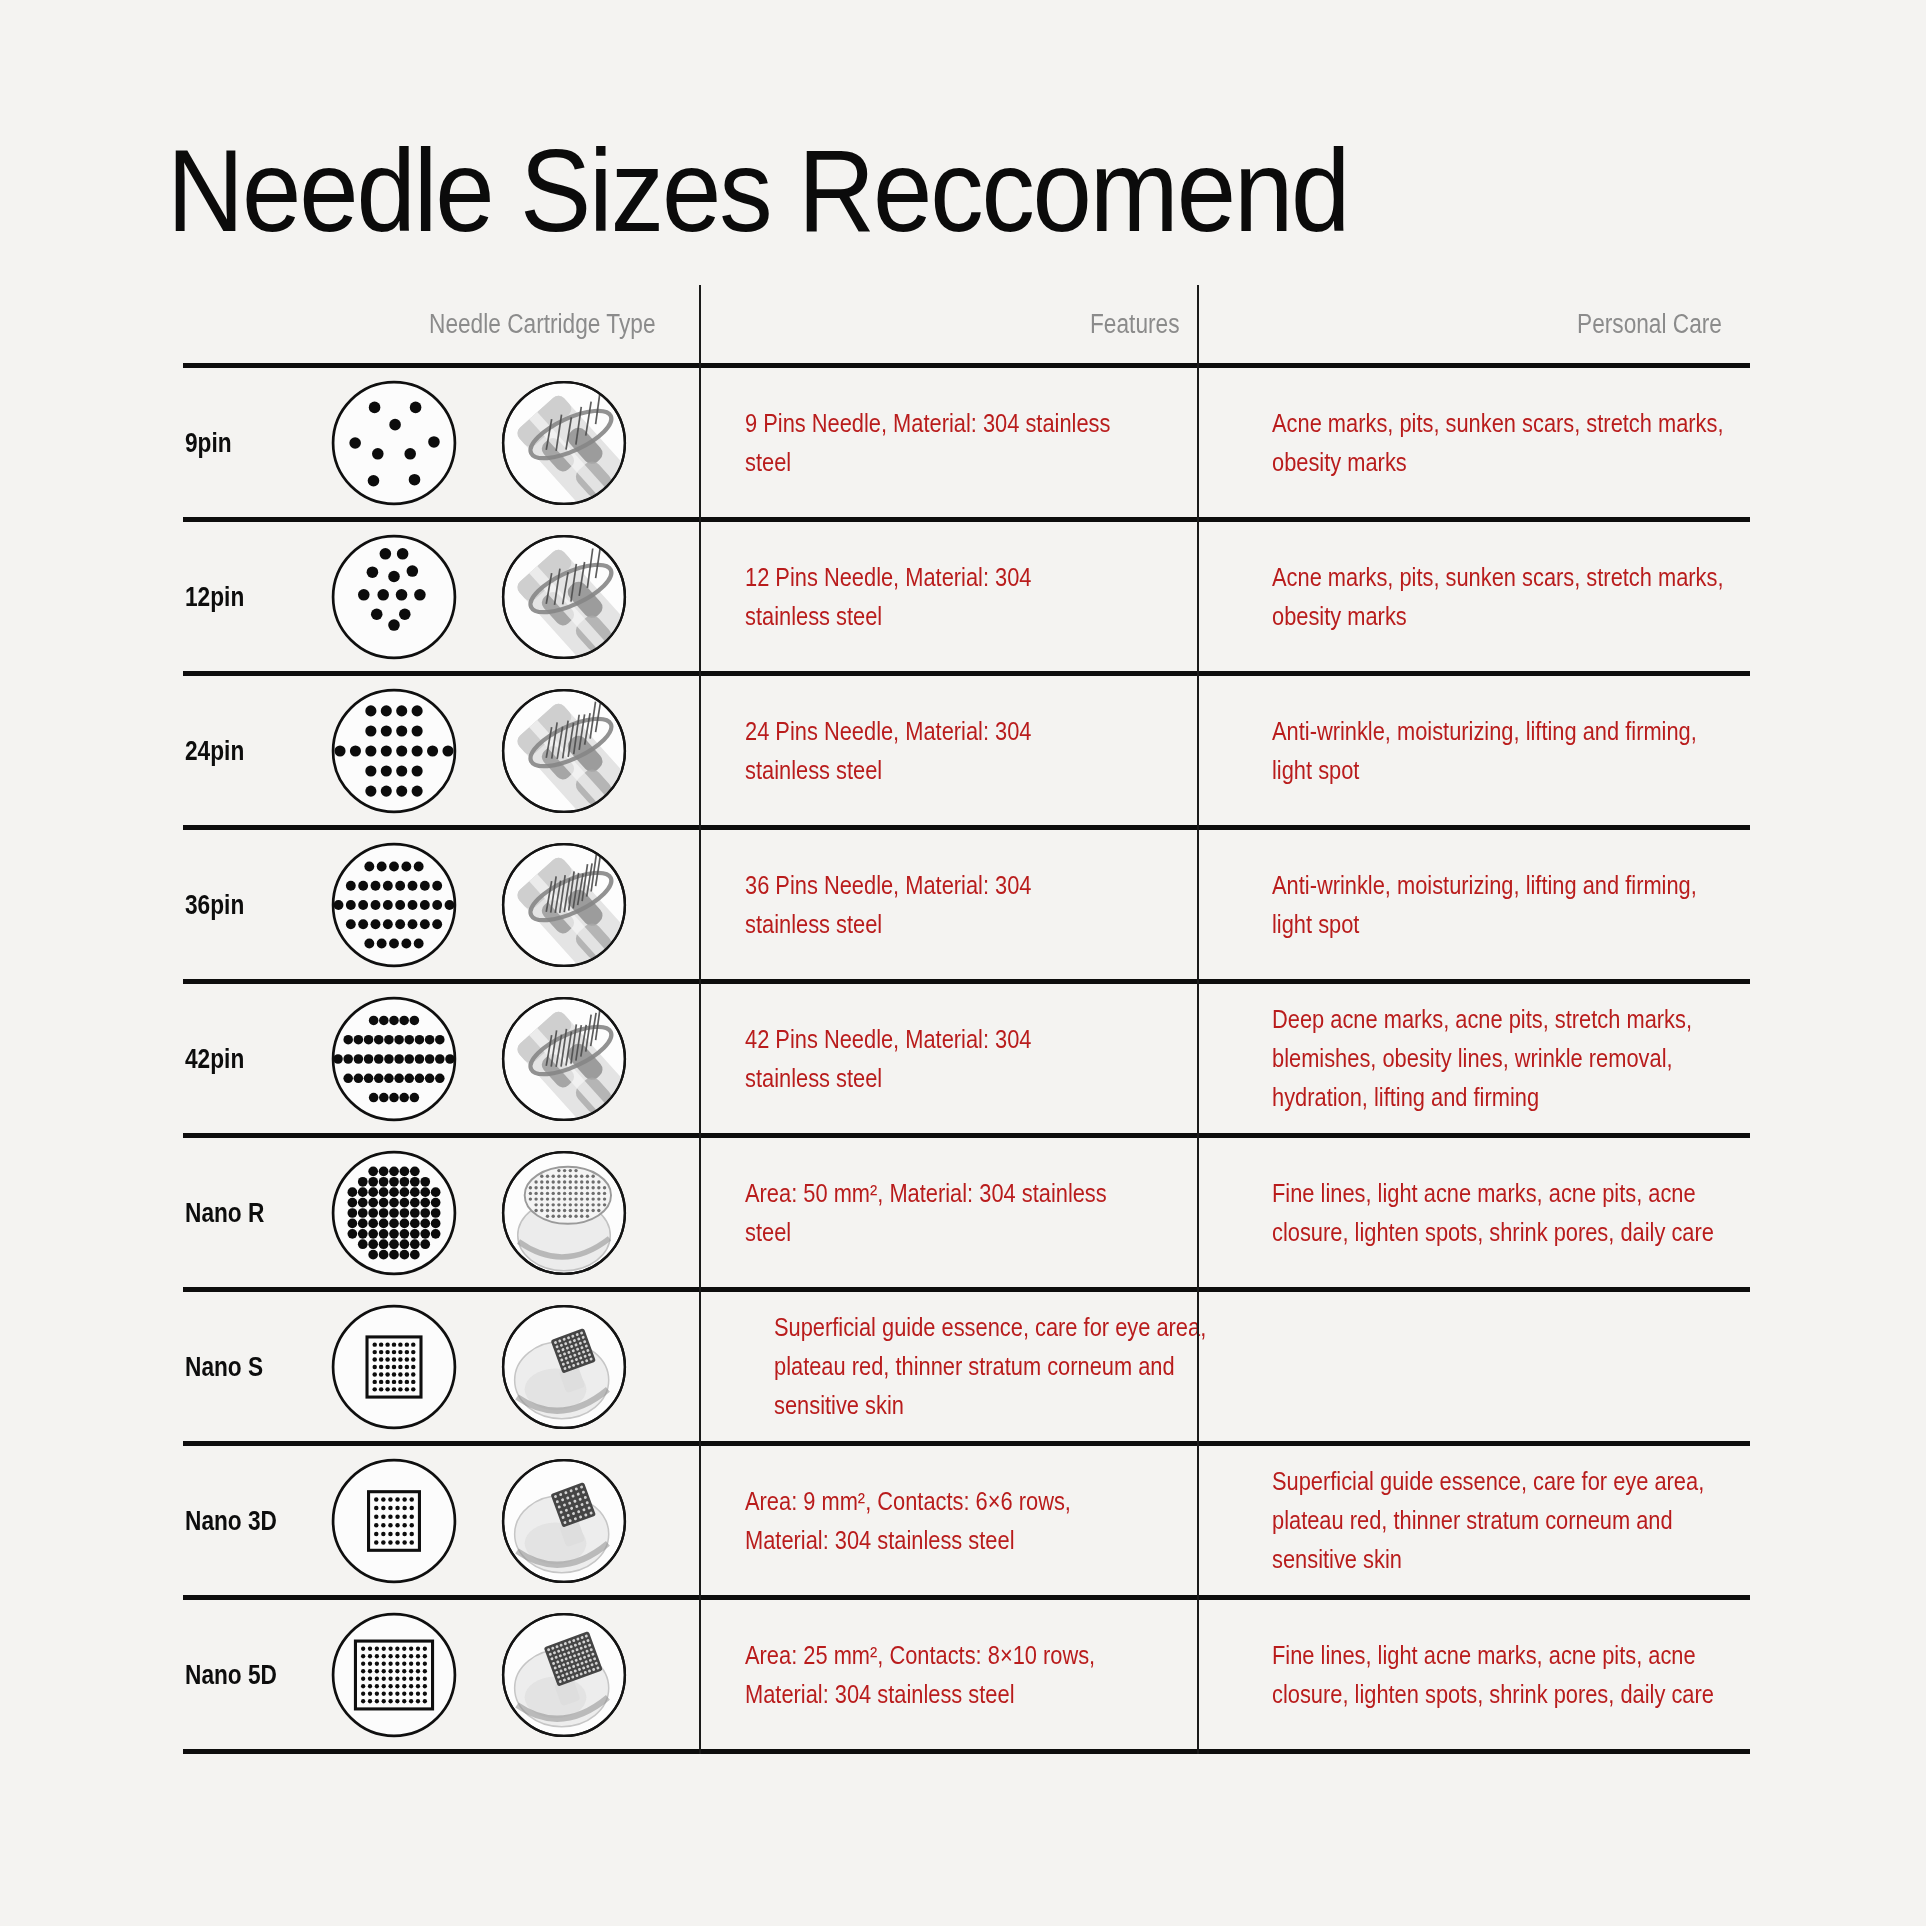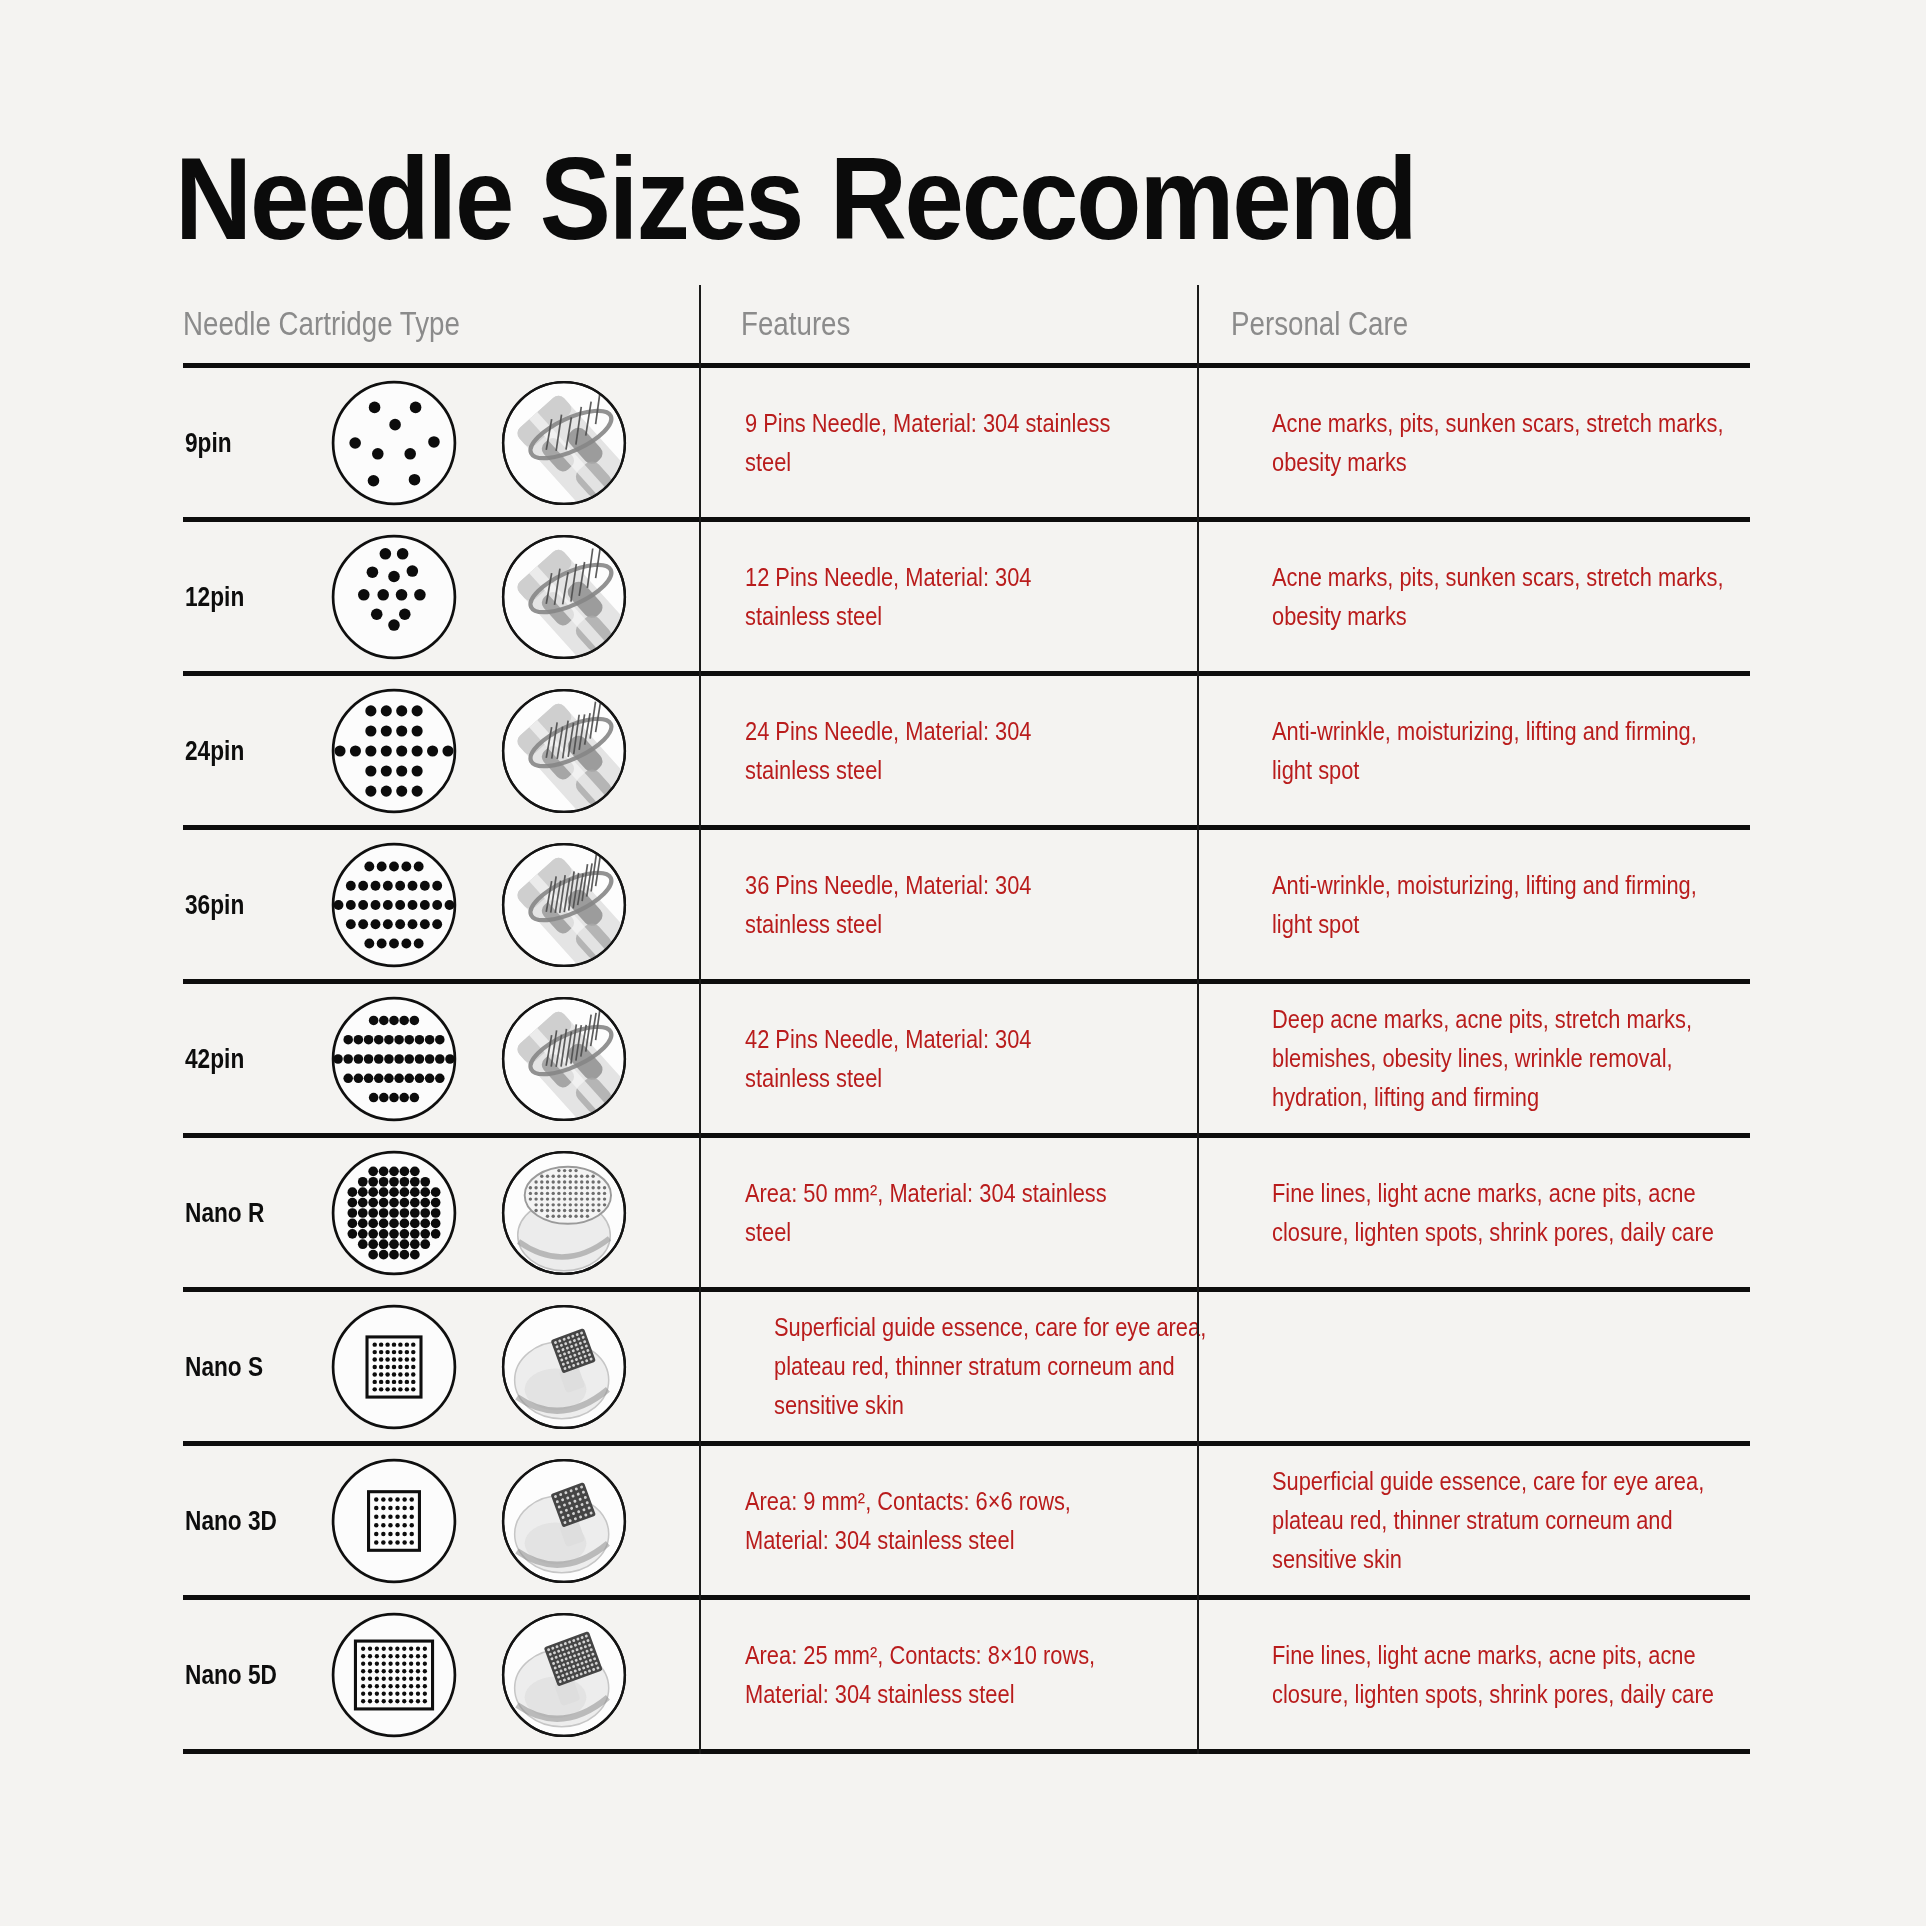--- a/index.html
+++ b/index.html
@@ -3,32 +3,32 @@
 <meta charset="utf-8">
 <style>
   html,body{margin:0;padding:0;}
   body{
     width:1926px;height:1926px;position:relative;overflow:hidden;
     background:#f4f3f1;
     font-family:"Liberation Sans", sans-serif;
     color:#151515;
   }
   .title{
-    position:absolute;left:163px;top:129px;margin:12px;
-    font-size:116px;font-weight:700;line-height:1;color:#0b0b0b;
+    position:absolute;left:163px;top:129px;margin:4px;
+    font-size:116px;font-weight:400;line-height:1;color:#0b0b0b;
     white-space:nowrap;
   }
   .title .squeeze{display:inline-block;transform:scaleX(.92);transform-origin:0 0;letter-spacing:-2.3px;}
   .table{position:absolute;left:183px;top:285px;width:1567px;}
   .thead{
     display:grid;grid-template-columns:516px 498px 553px;
     height:78px;align-items:center;
     border-bottom:5.4px solid #0d0d0d;
   }
-  .th{font-size:33px;color:#8b8b8b;white-space:nowrap;}
+  .th{font-size:27px;color:#8b8b8b;white-space:nowrap;text-align:right;}
   .th .squeeze,.celltext .squeeze,.rowlabel .squeeze{
     display:inline-block;transform:scaleX(.84);transform-origin:0 50%;
   }
   .th2{padding-left:42px;}
   .th3{padding-left:34px;}
   .row{
     display:grid;grid-template-columns:516px 498px 553px;
     height:149px;border-bottom:5.4px solid #0d0d0d;
   }
   .cell{position:relative;}

